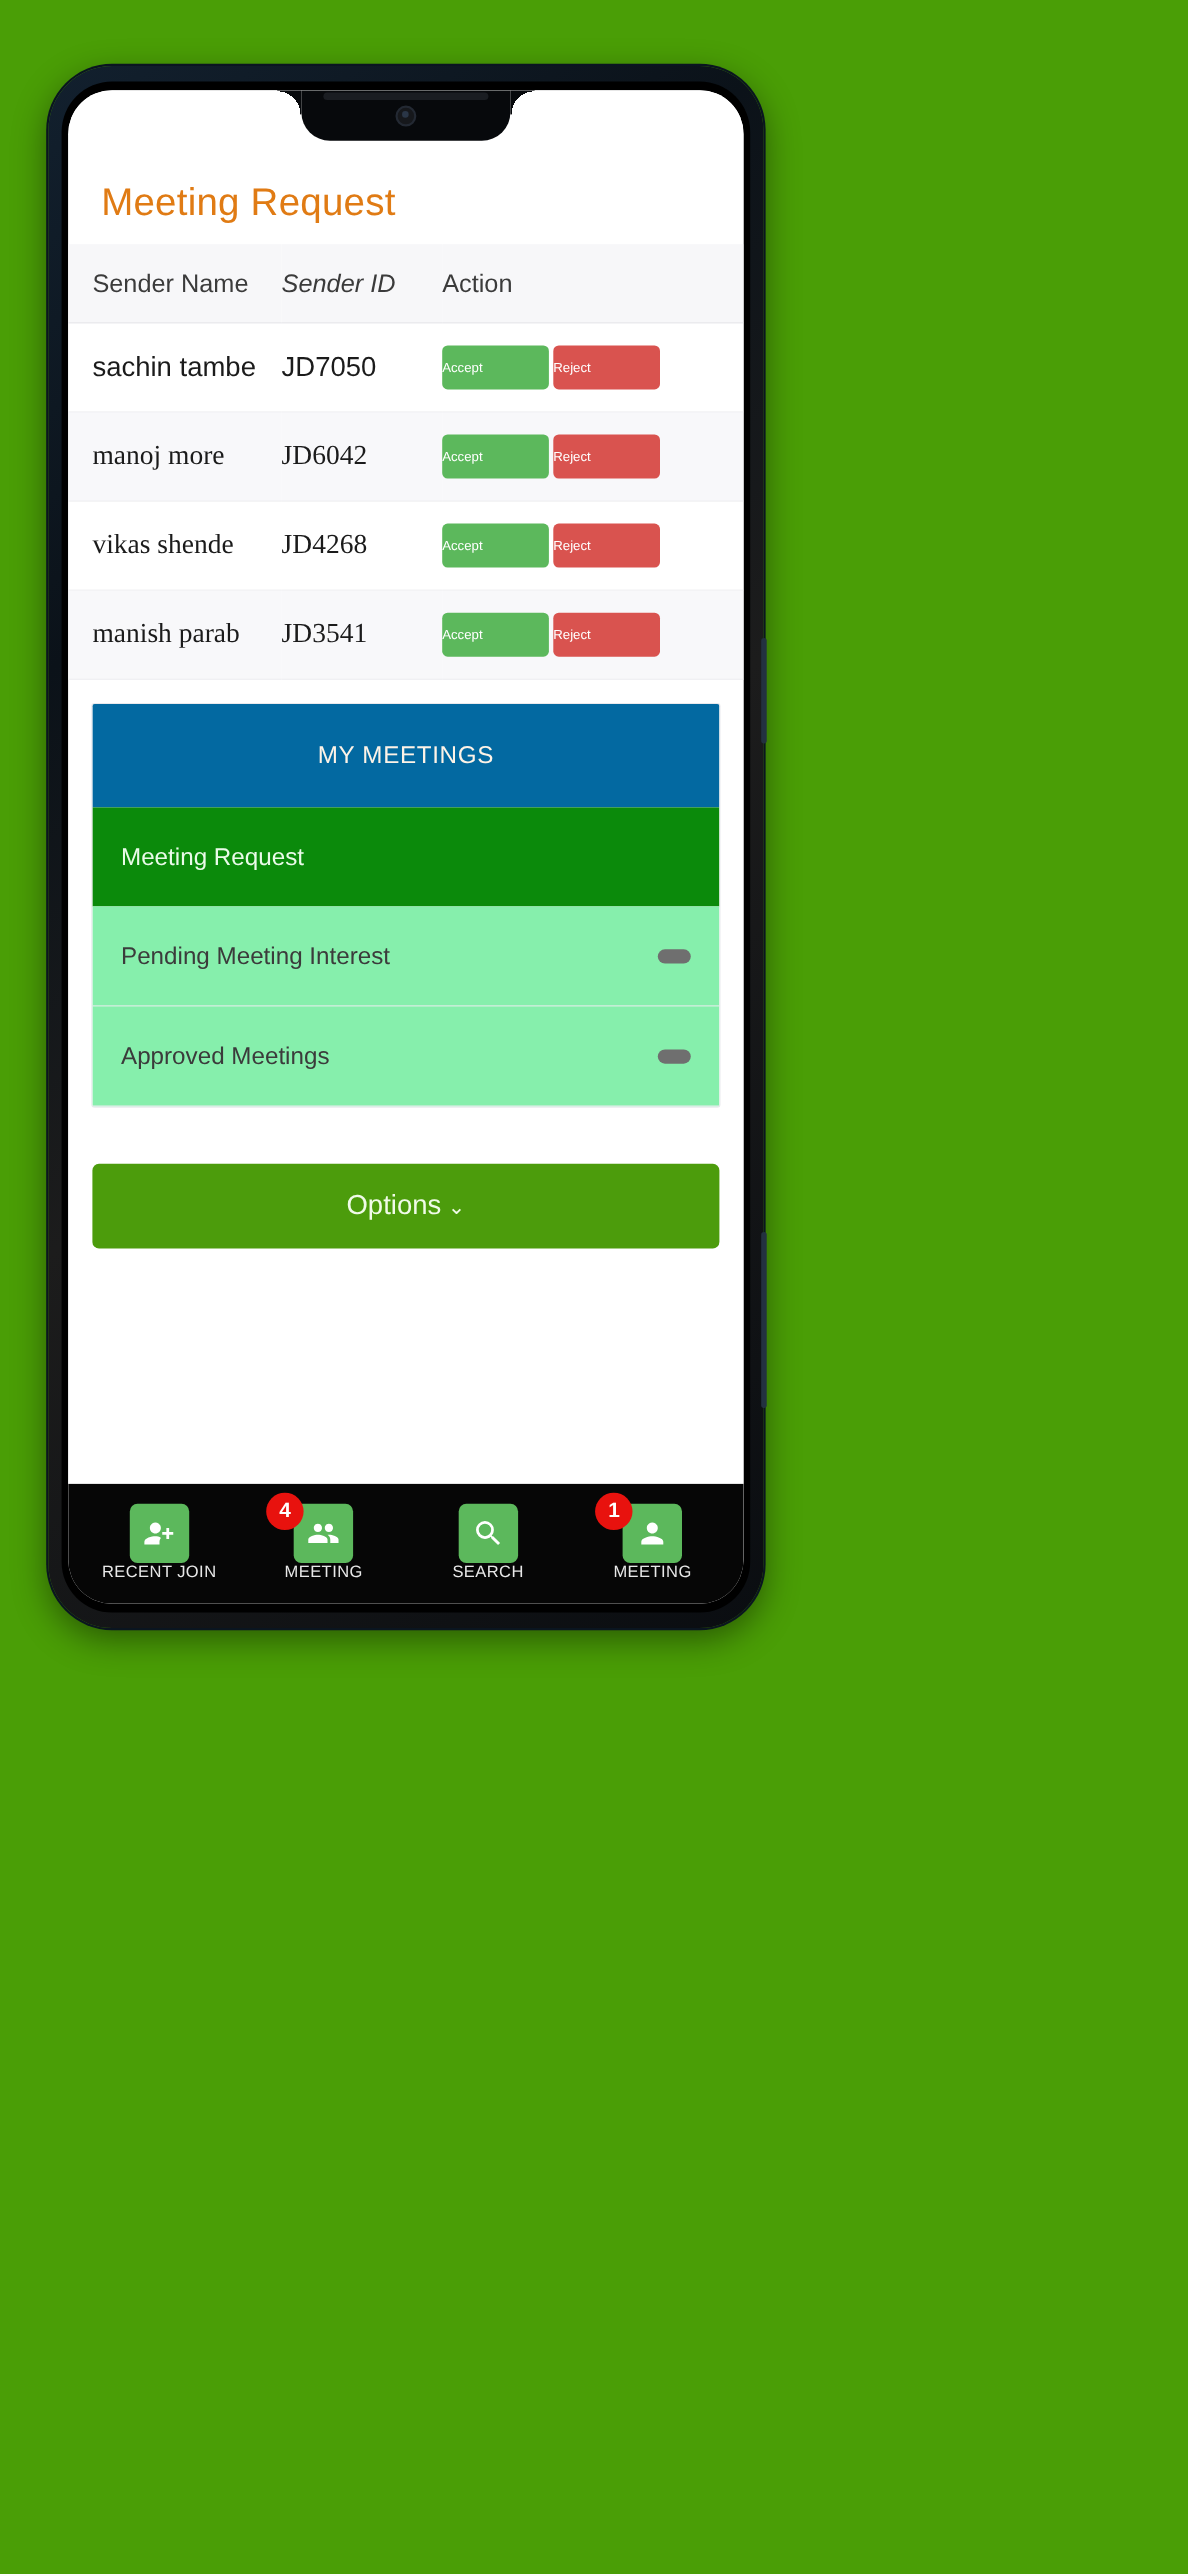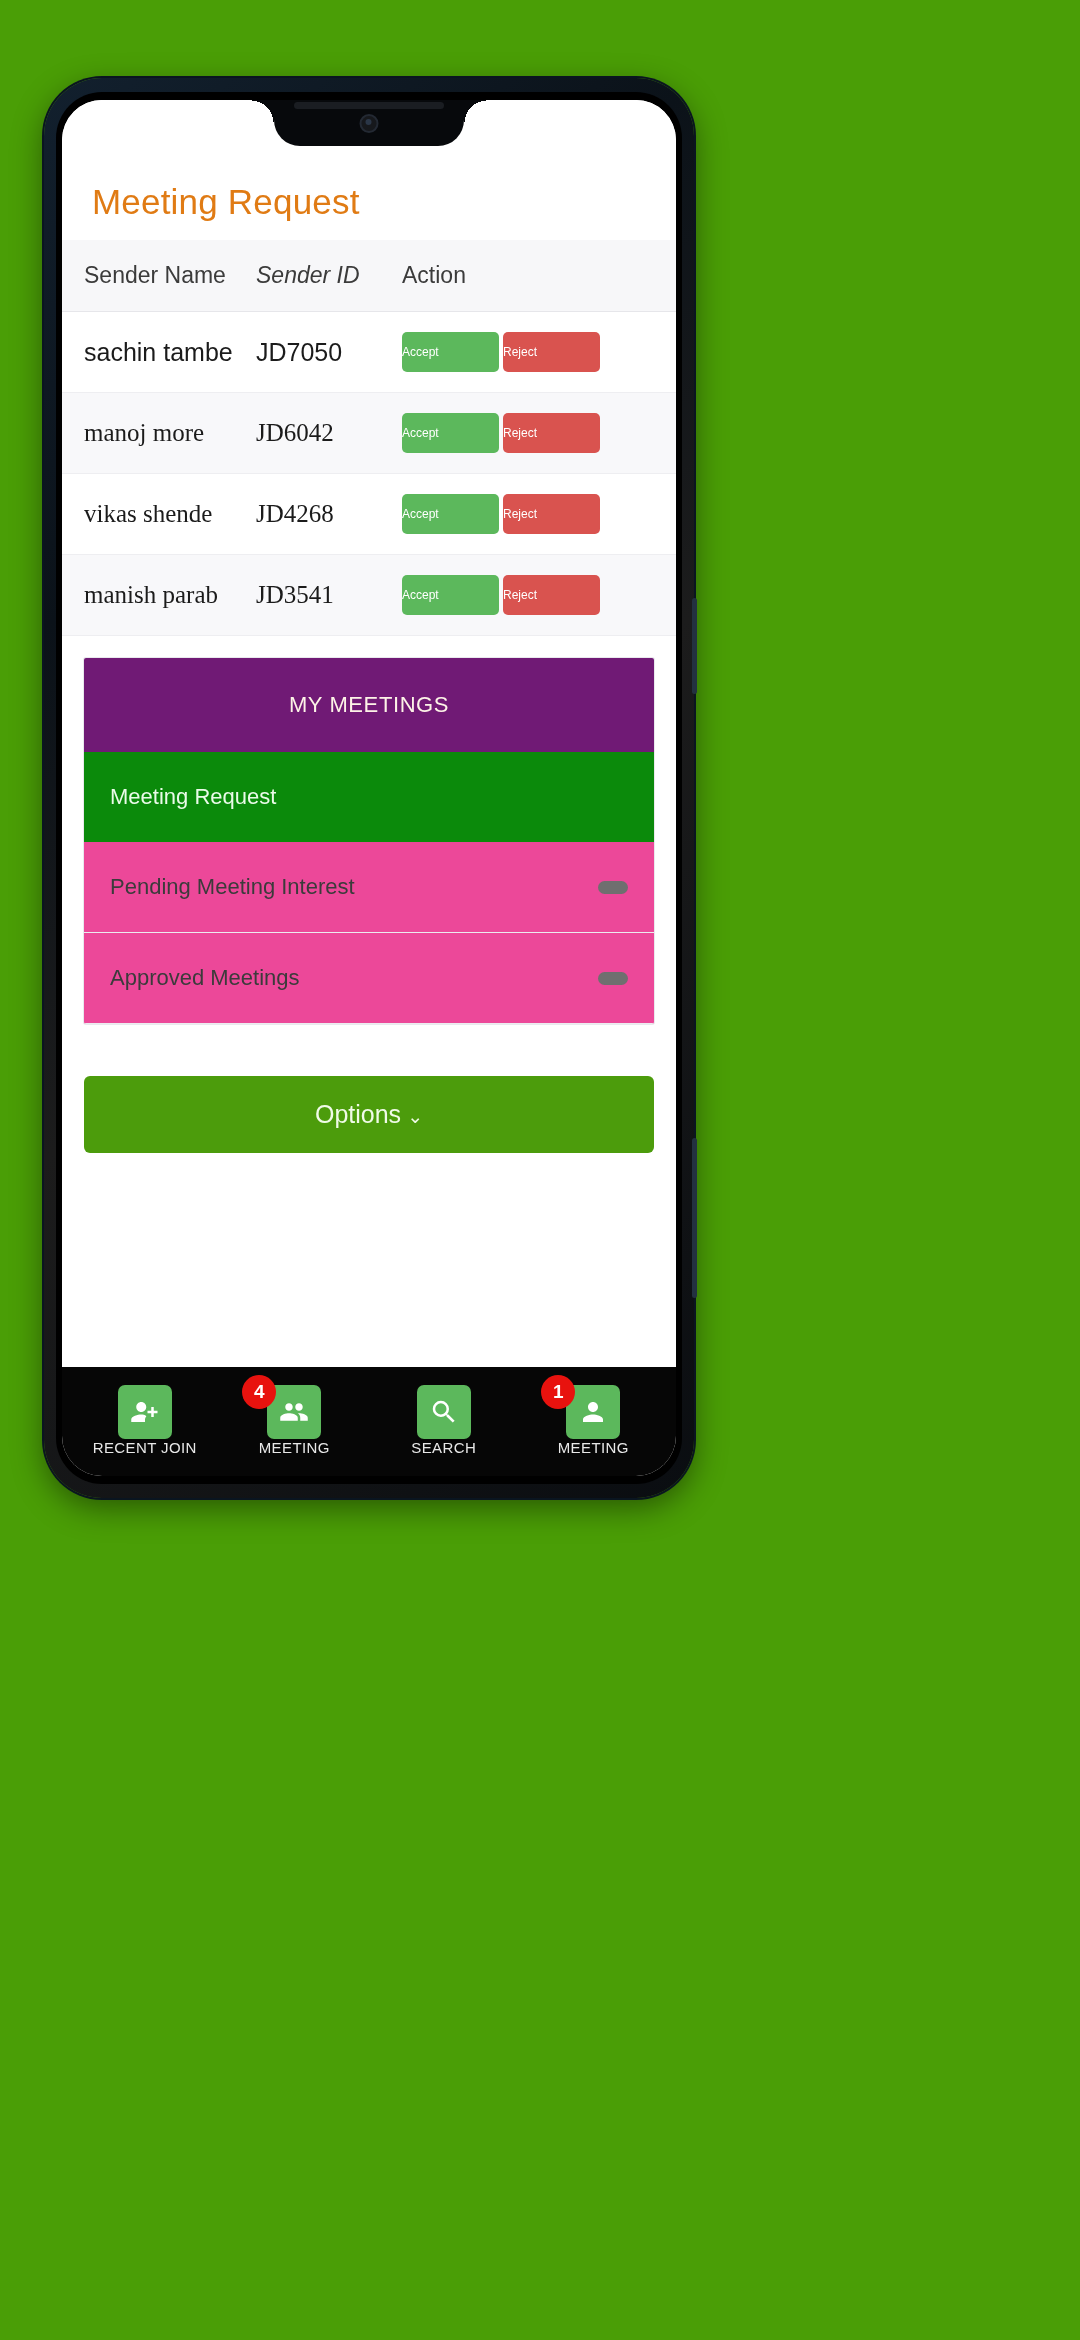--- a/index.html
+++ b/index.html
@@ -11,21 +11,21 @@
   }
   #bg {
     position: relative;
     width: 1080px; height: 2340px;
     background: #4a9e06;
   }
 
   
   #phone-frame {
     position: absolute;
-    left: 44px; top: 78px;
+    left: 44px; top: 60px;
     width: 650px; height: 1420px;
     border-radius: 58px;
     background: linear-gradient(140deg,#12202e 0%,#0b1219 28%,#1c1c1c 55%,#0a0d11 100%);
     box-shadow: 0 0 0 2px #0a1520, 0 10px 32px rgba(0,0,0,.45);
     padding: 14px 12px 14px 12px;
   }
   #phone-inner {
     position: relative;
     width: 100%; height: 100%;
     border-radius: 46px;
@@ -165,34 +165,34 @@
   .btn-reject { background: #d9534f; margin-left: 4px; }
 
   
   #meetings-panel {
     margin: 22px 22px 0 22px;
     border-radius: 2px;
     overflow: hidden;
     box-shadow: 0 0 0 1px #e9e9ed;
   }
   #meetings-header {
-    background: #701a75;
+    background: #0369a1;
     color: #fdf3e7;
     font-size: 22px;
     text-align: center;
     padding: 34px 0;
     letter-spacing: .6px;
   }
   .meeting-item {
     padding: 32px 26px;
     font-size: 22px;
     display: flex;
     align-items: center;
     justify-content: space-between;
-    background: #ec4899;
+    background: #86efac;
     border-bottom: 1px solid #ececf0;
     color: #3b3b3b;
   }
   .meeting-item.active {
     background: #0b8a0b;
     color: #eafbe9;
     border-bottom: none;
   }
   .toggle-dash {
     width: 30px; height: 13px;

